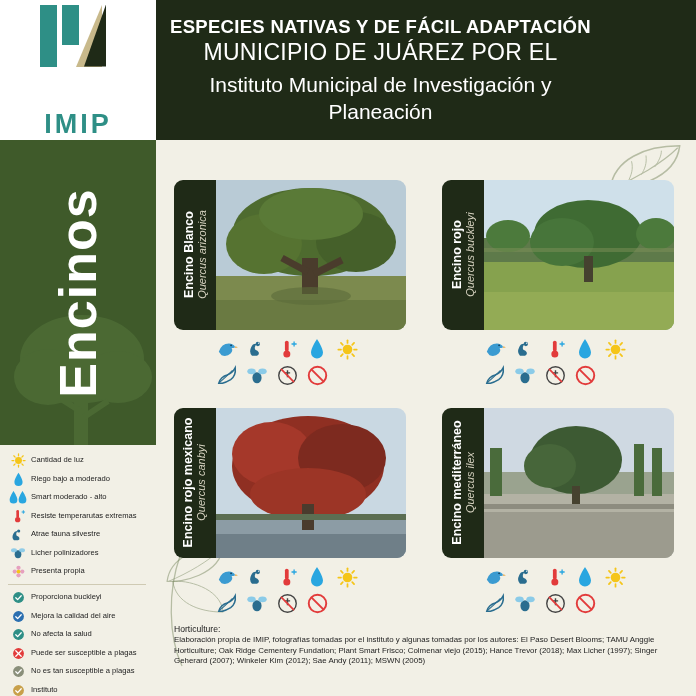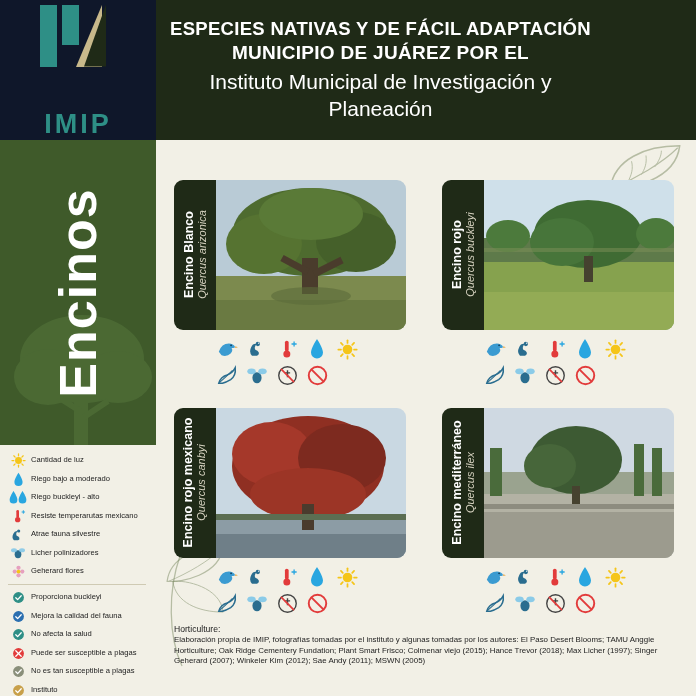--- a/index.html
+++ b/index.html
@@ -24,21 +24,21 @@
   .header {
     position: absolute;
     left: 0; top: 0;
     width: 696px; height: 140px;
     background: #1f2a17;
   }
   .logo-box {
     position: absolute;
     left: 0; top: 0;
     width: 156px; height: 140px;
-    background: #0f172a;
+    background: #ffffff;
     display: flex;
     flex-direction: column;
     align-items: center;
     justify-content: center;
     gap: 32px;
   }
   .logo-mark {
     position: relative;
     width: 92px; height: 72px;
   }
@@ -85,22 +85,22 @@
     padding: 0 10px;
     box-sizing: border-box;
   }
   .title-1 {
     font-size: 18.5px;
     font-weight: bold;
     letter-spacing: 0.3px;
     line-height: 1.28;
   }
   .title-2 {
-    font-size: 19px;
-    font-weight: bold;
+    font-size: 23px;
+    font-weight: normal;
     letter-spacing: 0.3px;
     line-height: 1.28;
   }
   .title-3 {
     font-size: 21px;
     font-weight: normal;
     margin-top: 3px;
     line-height: 1.3;
   }
 
@@ -332,35 +332,35 @@
         <span class="legend-label">Riego bajo a moderado</span>
       </div>
 
       <div class="legend-row">
         <span class="legend-icon">
           <svg width="18" height="15" viewBox="0 0 28 22">
               <path d="M7 1 C7 1 1 10 1 14.5 A6 6 0 0 0 13 14.5 C13 10 7 1 7 1 Z" fill="#29a6e0"></path>
               <path d="M21 1 C21 1 15 10 15 14.5 A6 6 0 0 0 27 14.5 C27 10 21 1 21 1 Z" fill="#29a6e0"></path>
             </svg>
         </span>
-        <span class="legend-label">Riego buckleyi - alto</span>
+        <span class="legend-label">Smart moderado - alto</span>
       </div>
 
       <div class="legend-row">
         <span class="legend-icon">
           <svg width="16" height="16" viewBox="0 0 24 24">
               <rect x="9.5" y="3" width="4" height="12" rx="2" fill="#e23b3b"></rect>
               <circle cx="11.5" cy="17.5" r="4" fill="#e23b3b"></circle>
               <g stroke="#29a6e0" stroke-width="1.5" stroke-linecap="round">
                 <line x1="18" y1="6" x2="22" y2="6"></line>
                 <line x1="20" y1="4" x2="20" y2="8"></line>
               </g>
             </svg>
         </span>
-        <span class="legend-label">Resiste temperarutas mexicano</span>
+        <span class="legend-label">Resiste temperarutas extremas</span>
       </div>
 
       <div class="legend-row">
         <span class="legend-icon">
           <svg width="16" height="16" viewBox="0 0 24 24">
               <path d="M6 20 q-4-4-1-10 q2-5 7-4 q-4 3-2 7 q3 1 4 3 q1 3-2 4 z" fill="#2a6d8f"></path>
               <circle cx="13" cy="6" r="2.4" fill="#2a6d8f"></circle>
             </svg>
         </span>
         <span class="legend-label">Atrae fauna silvestre</span>
@@ -382,21 +382,21 @@
           <svg width="15" height="15" viewBox="0 0 24 24">
               <g fill="#e6a0bf">
                 <circle cx="12" cy="6" r="3.4"></circle>
                 <circle cx="12" cy="18" r="3.4"></circle>
                 <circle cx="6" cy="12" r="3.4"></circle>
                 <circle cx="18" cy="12" r="3.4"></circle>
               </g>
               <circle cx="12" cy="12" r="3" fill="#f5c518"></circle>
             </svg>
         </span>
-        <span class="legend-label">Geherard flores</span>
+        <span class="legend-label">Presenta propia</span>
       </div>
 
       <hr>
 
       <div class="legend-row">
         <span class="legend-icon">
           <svg width="13" height="13" viewBox="0 0 24 24">
               <circle cx="12" cy="12" r="10" fill="#2e8f86"></circle>
               <path d="M7 12.5 l3.4 3.4 L17 8.8" stroke="#fff" stroke-width="2.4" fill="none" stroke-linecap="round" stroke-linejoin="round"></path>
             </svg>
@@ -404,21 +404,21 @@
         <span class="legend-label">Proporciona buckleyi</span>
       </div>
 
       <div class="legend-row">
         <span class="legend-icon">
           <svg width="13" height="13" viewBox="0 0 24 24">
               <circle cx="12" cy="12" r="10" fill="#2b6fb0"></circle>
               <path d="M7 12.5 l3.4 3.4 L17 8.8" stroke="#fff" stroke-width="2.4" fill="none" stroke-linecap="round" stroke-linejoin="round"></path>
             </svg>
         </span>
-        <span class="legend-label">Mejora la calidad del fauna</span>
+        <span class="legend-label">Mejora la calidad del aire</span>
       </div>
 
       <div class="legend-row">
         <span class="legend-icon">
           <svg width="13" height="13" viewBox="0 0 24 24">
               <circle cx="12" cy="12" r="10" fill="#2e8f86"></circle>
               <path d="M7 12.5 l3.4 3.4 L17 8.8" stroke="#fff" stroke-width="2.4" fill="none" stroke-linecap="round" stroke-linejoin="round"></path>
             </svg>
         </span>
         <span class="legend-label">No afecta la salud</span>

